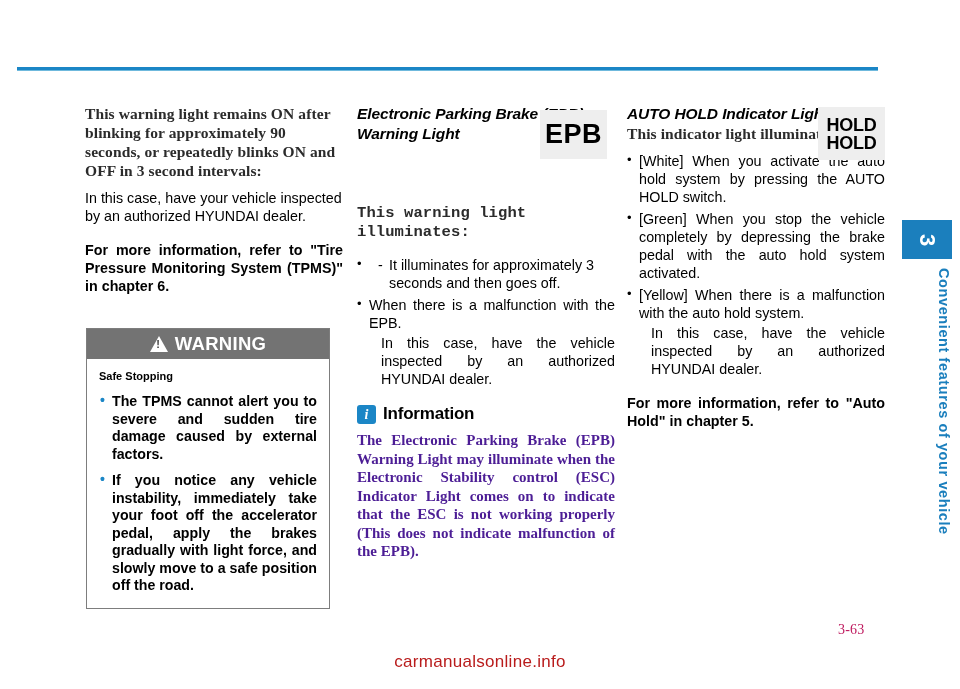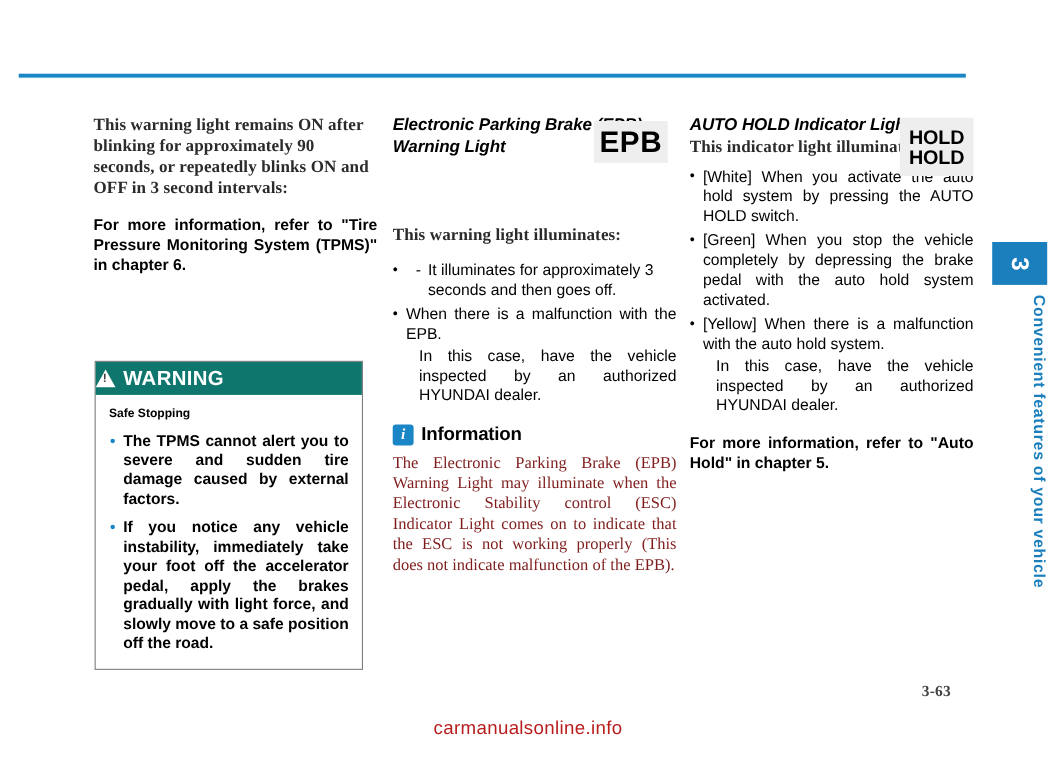--- a/index.html
+++ b/index.html
@@ -49,24 +49,24 @@
     font-family: "Liberation Serif", serif;
     font-weight: bold;
     font-size: 15.5px;
     line-height: 19px;
     color: #2b2b2b;
     margin: 0 0 9px 0;
     letter-spacing: .1px;
   }
   .serif-body {
     font-family: "Liberation Serif", serif;
-    font-weight: normal;
+    font-weight: bold;
     font-size: 15px;
     line-height: 18.5px;
-    color: #7f1d1d;
+    color: #4c1d95;
     margin: 0;
     text-align: justify;
   }
   .para {
     font-size: 14.3px;
     line-height: 18px;
     margin: 0 0 9px 0;
   }
   .section-head {
     font-style: italic;
@@ -131,21 +131,21 @@
   
   .icon-plate {
     position: absolute;
     background: #eeeeee;
     display: flex;
     align-items: center;
     justify-content: center;
     text-align: center;
   }
   #epb-plate {
-    left: 540px; top: 110px; width: 67px; height: 38px;
+    left: 540px; top: 110px; width: 67px; height: 49px;
   }
   #epb-plate .glyph {
     font-size: 27px; font-weight: bold; letter-spacing: .5px;
   }
   #autohold-plate {
     left: 818px; top: 107px; width: 67px; height: 53px;
     flex-direction: column;
     line-height: 18px;
   }
   #autohold-plate .glyph {
@@ -156,25 +156,26 @@
   .warning-box {
     position: absolute;
     left: 86px;
     top: 328px;
     width: 244px;
     border: 1px solid #7d7d7d;
     background: #ffffff;
     box-sizing: border-box;
   }
   .warning-head {
-    background: #0f766e;
+    background: #737373;
     color: #ffffff;
     height: 30px;
     display: flex;
     align-items: center;
+    justify-content: center;
     gap: 7px;
     font-size: 18.5px;
     font-weight: bold;
     letter-spacing: .3px;
   }
   .warn-tri {
     display: inline-block;
     width: 0; height: 0;
     border-left: 9px solid transparent;
     border-right: 9px solid transparent;
@@ -282,22 +283,22 @@
     white-space: nowrap;
   }
 
   
   .page-number {
     position: absolute;
     left: 838px;
     top: 622px;
     font-family: "Liberation Serif", serif;
     font-size: 14px;
-    font-weight: bold;
-    color: #404040;
+    font-weight: normal;
+    color: #be185d;
     letter-spacing: .2px;
   }
   .watermark {
     position: absolute;
     left: 0;
     right: 0;
     top: 652px;
     text-align: center;
     color: #b91c1c;
     font-size: 17px;
@@ -305,40 +306,41 @@
   }
 </style>
 </head>
 <body>
 
 <div class="top-rule"></div>
 <div class="top-rule-thin"></div>
 
 <div class="col col-1">
   <p class="serif-lead">This warning light remains ON after blinking for approximately 90 seconds, or repeatedly blinks ON and OFF in 3 second intervals:</p>
+  <p class="para">In this case, have your vehicle inspected by an authorized HYUNDAI dealer.</p>
   <p class="bold-ref">For more information, refer to "Tire Pressure Monitoring System (TPMS)" in chapter 6.</p>
 </div>
 
 <div class="warning-box">
   <div class="warning-head">
     <span class="warn-tri"></span>
     <span>WARNING</span>
   </div>
   <div class="warning-body">
     <p class="warning-title">Safe Stopping</p>
     <ul class="warn-list">
       <li>The TPMS cannot alert you to severe and sudden tire damage caused by external factors.</li>
       <li>If you notice any vehicle instability, immediately take your foot off the accelerator pedal, apply the brakes gradually with light force, and slowly move to a safe position off the road.</li>
     </ul>
   </div>
 </div>
 
 <div class="col col-2">
   <h2 class="section-head">Electronic Parking Brake (EPB) Warning Light</h2>
-  <p class="serif-lead" style="margin-top:61px;">This warning light illuminates:</p>
+  <p class="serif-lead" style="margin-top:61px;font-family:Liberation Mono, monospace;">This warning light illuminates:</p>
   <ul class="bullets">
     <li>
       <div class="sub-dash">It illuminates for approximately 3 seconds and then goes off.</div>
     </li>
     <li>
       <span>When there is a malfunction with the EPB.</span>
       <div class="indented">In this case, have the vehicle inspected by an authorized HYUNDAI dealer.</div>
     </li>
   </ul>
 

